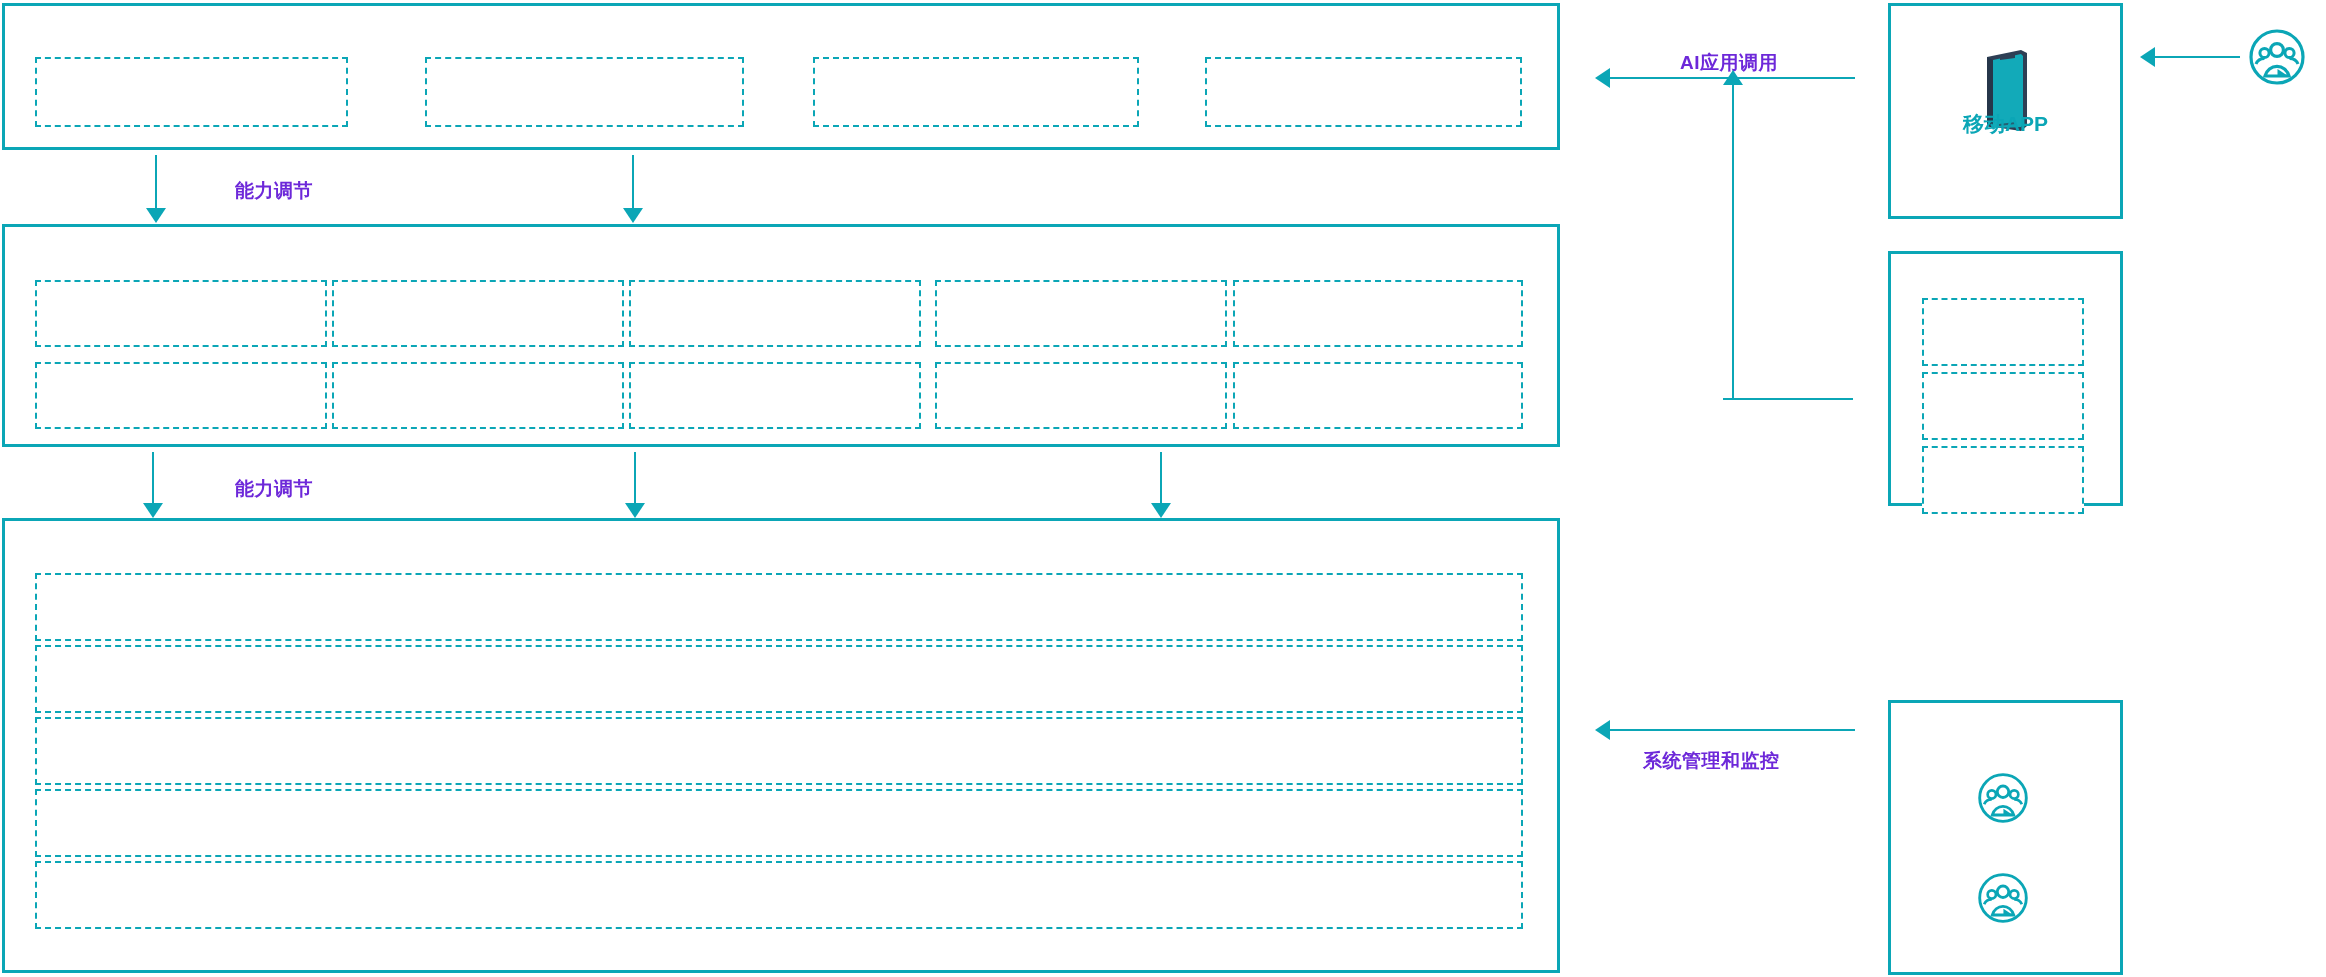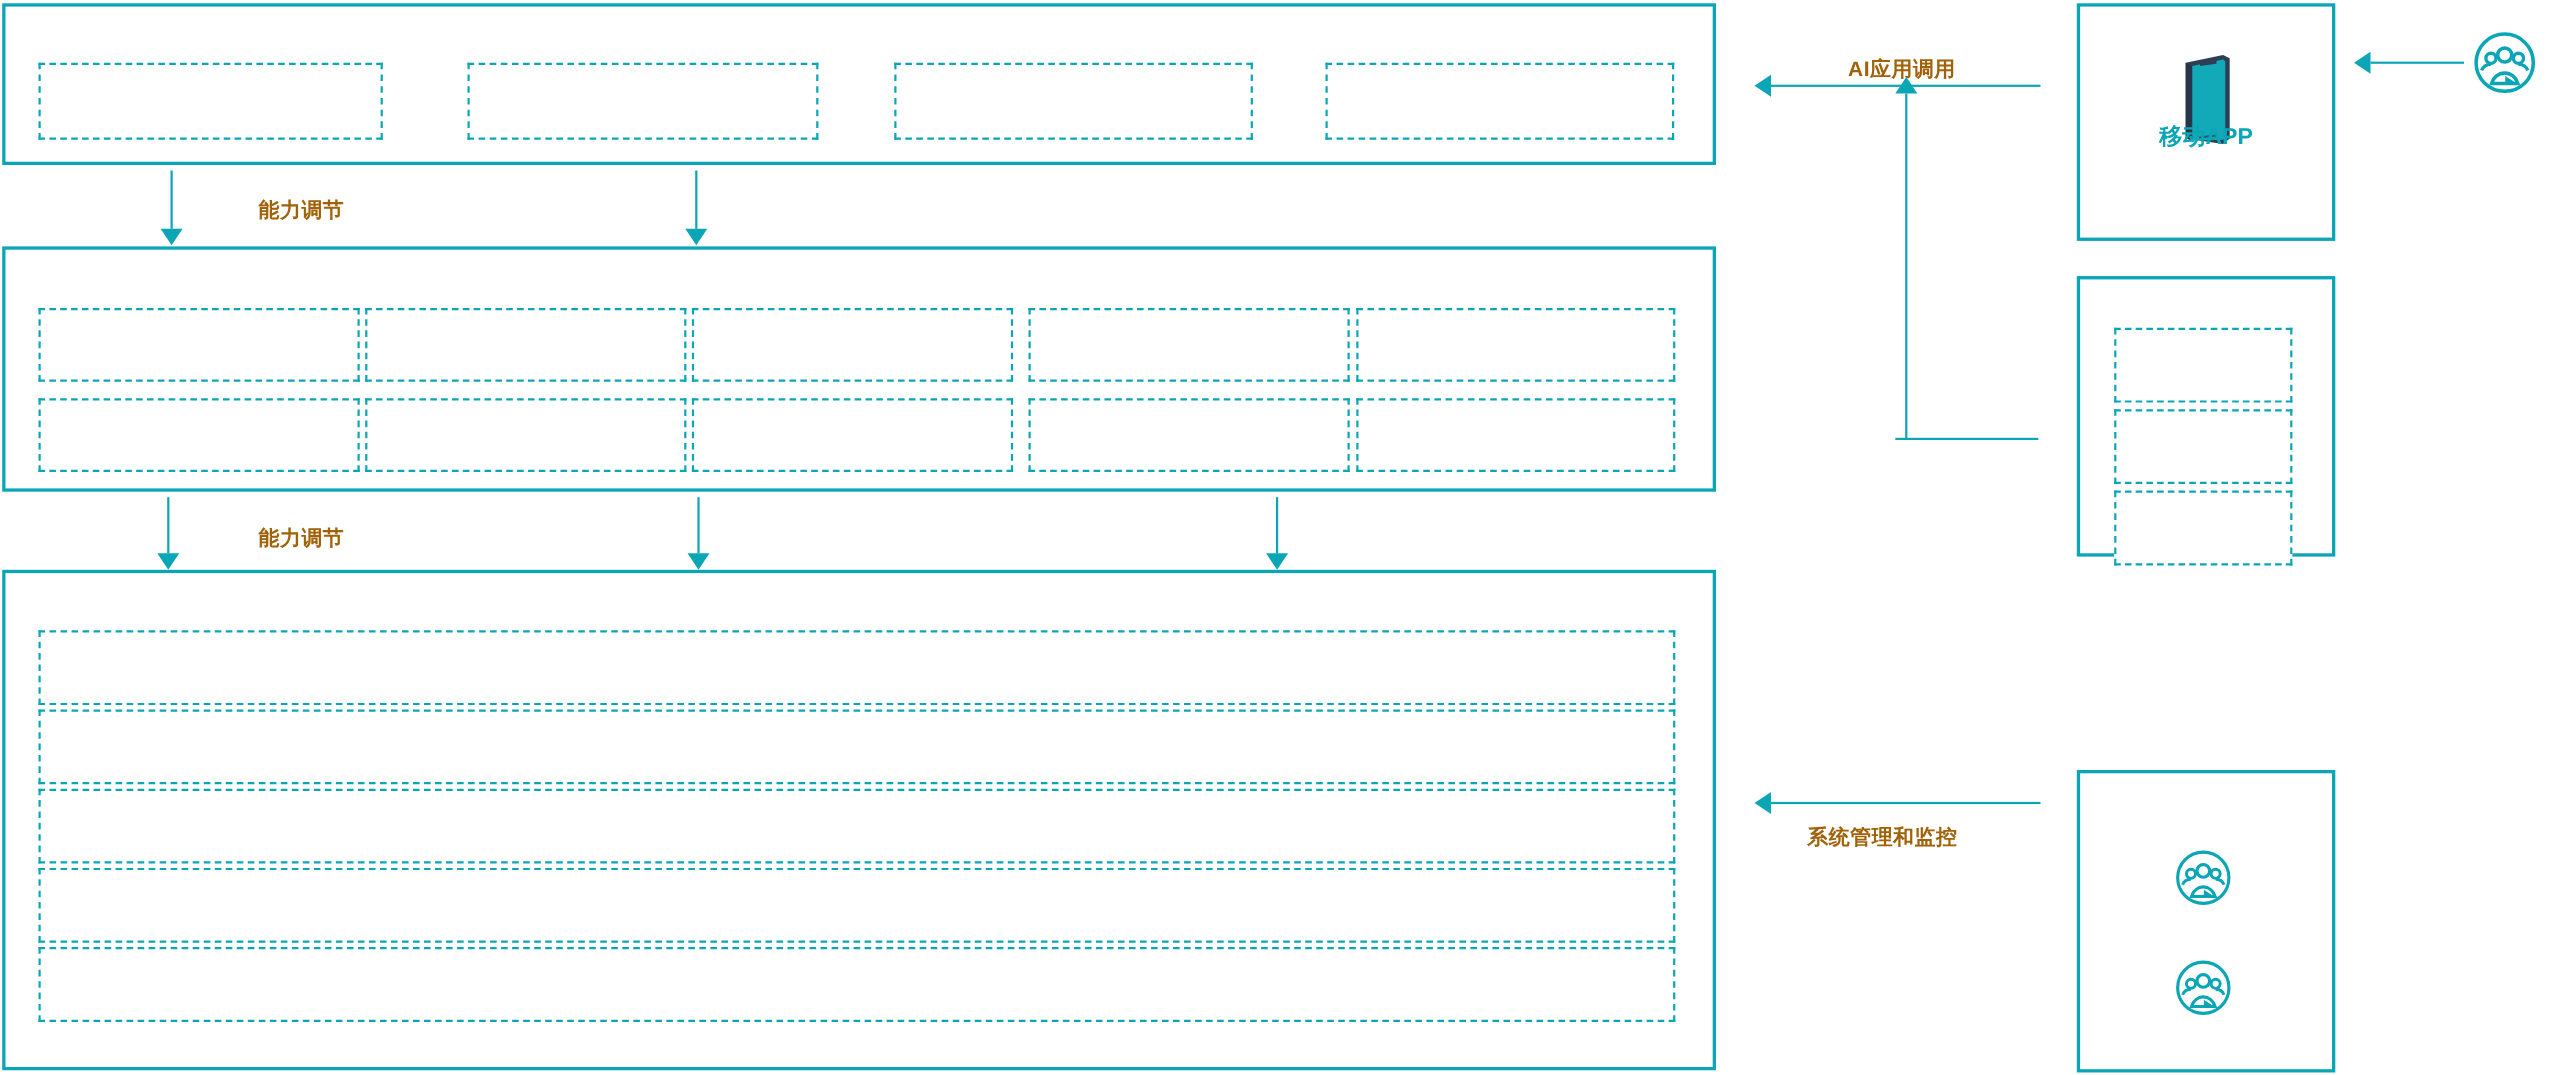--- a/index.html
+++ b/index.html
@@ -38,21 +38,21 @@
   .sidebox {
     position: absolute;
     box-sizing: border-box;
     border: 3px solid #0ba6b6;
     background: #ffffff;
   }
 
   
   .conn-label {
     position: absolute;
-    color: #a16207;
+    color: #6d28d9;
     font-size: 19px;
     font-weight: bold;
     white-space: nowrap;
     letter-spacing: 0.5px;
   }
 
   
   .arrow-down {
     position: absolute;
     width: 20px;

